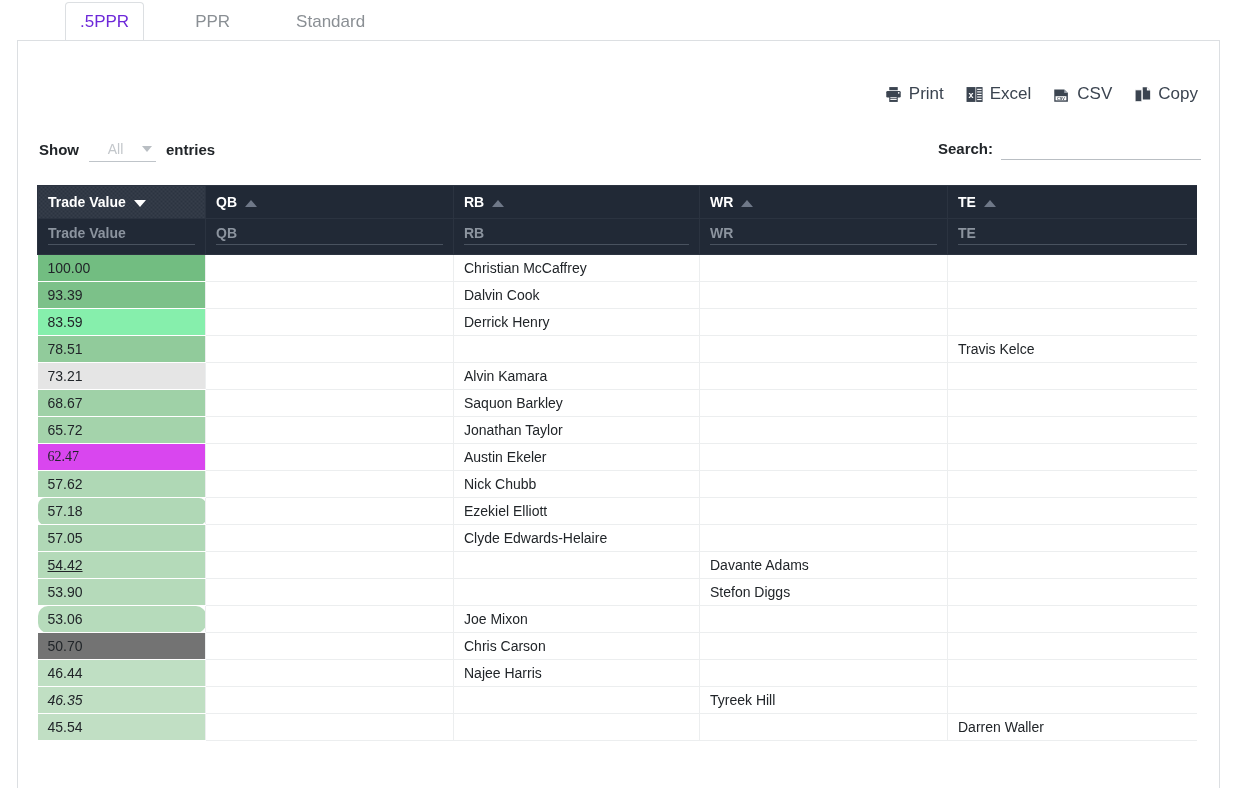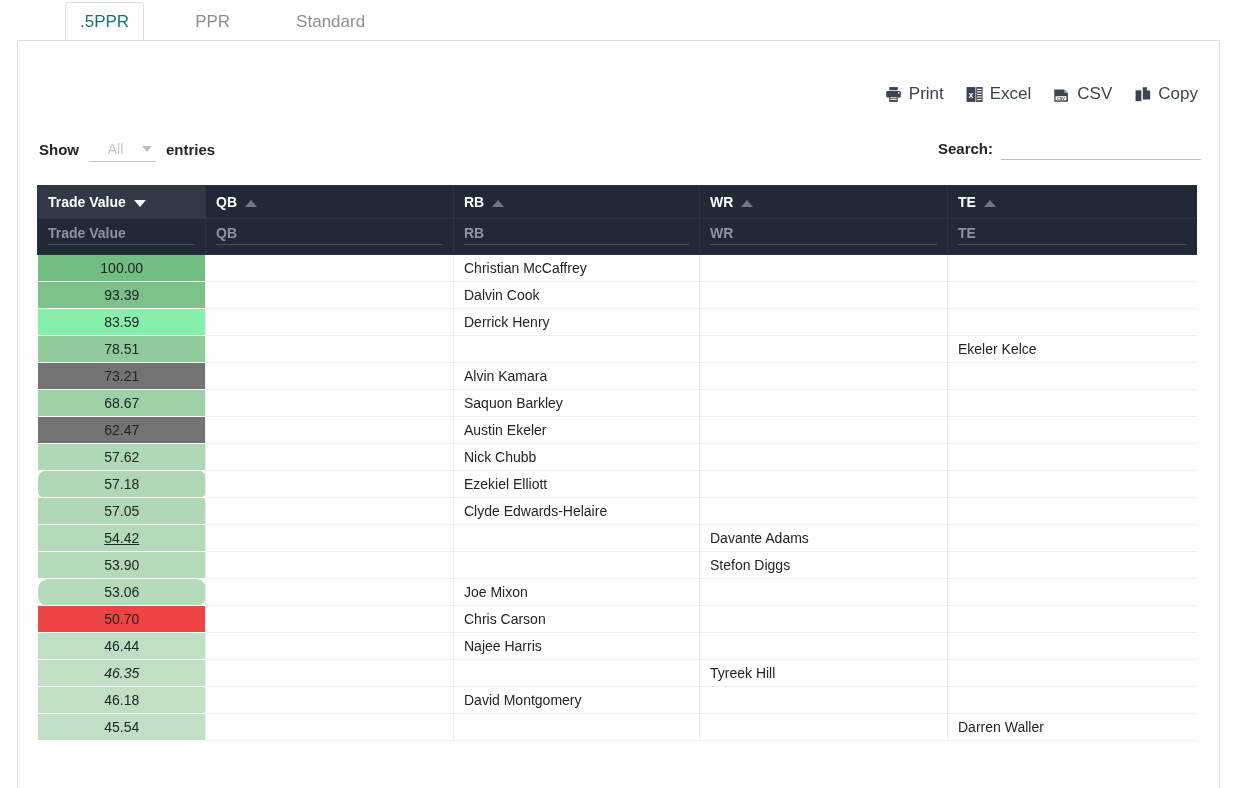--- a/index.html
+++ b/index.html
@@ -25,21 +25,21 @@
     padding: 10px 14px 11px 14px;
     color: #8a8f94;
     background: transparent;
     border: 1px solid transparent;
     border-bottom: none;
     border-radius: 4px 4px 0 0;
     cursor: pointer;
     white-space: nowrap;
   }
   .tab.active {
-    color: #0f766e;
+    color: #6d28d9;
     background: #ffffff;
     border-color: #dcdfe2;
   }
   .tab:not(.active) { margin-left: 36px; }
 
   
   #panel {
     position: absolute;
     left: 17px; top: 40px;
     width: 1203px; height: 760px;
@@ -177,21 +177,21 @@
     color: #212529;
     padding: 5px 10px;
     border-bottom: 1px solid #eceeef;
     border-left: 1px solid #eceeef;
     height: 26px;
     white-space: nowrap;
     overflow: hidden;
   }
   tbody td:first-child {
     border-left: none;
-    text-align: center;
+    text-align: left;
     padding-right: 9px;
     border-bottom: 1px solid #ffffff;
     margin-top: 28px;
   }
   tbody tr:first-child td { border-top: none; }
 
   .c-val  { width: 168px; }
   .c-qb   { width: 248px; }
   .c-rb   { width: 246px; }
   .c-wr   { width: 248px; }
@@ -324,38 +324,45 @@
             <td></td>
             <td>Derrick Henry</td>
             <td></td>
             <td></td>
           </tr>
           <tr>
             <td style="background: rgb(145, 203, 155);">78.51</td>
             <td></td>
             <td></td>
             <td></td>
-            <td>Ekeler Kelce</td>
-          </tr>
-          <tr>
-            <td style="background: #737373;">73.21</td>
+            <td>Travis Kelce</td>
+          </tr>
+          <tr>
+            <td style="background: #e5e5e5;">73.21</td>
             <td></td>
             <td>Alvin Kamara</td>
             <td></td>
             <td></td>
           </tr>
           <tr>
             <td style="background: rgb(159, 209, 167);">68.67</td>
             <td></td>
             <td>Saquon Barkley</td>
             <td></td>
             <td></td>
           </tr>
           <tr>
-            <td style="background: #737373;">62.47</td>
+            <td style="background: rgb(164, 211, 171);">65.72</td>
+            <td></td>
+            <td>Jonathan Taylor</td>
+            <td></td>
+            <td></td>
+          </tr>
+          <tr>
+            <td style="background: #d946ef; font-family: Liberation Serif, serif;">62.47</td>
             <td></td>
             <td>Austin Ekeler</td>
             <td></td>
             <td></td>
           </tr>
           <tr>
             <td style="background: rgb(175, 216, 181);">57.62</td>
             <td></td>
             <td>Nick Chubb</td>
             <td></td>
@@ -390,45 +397,38 @@
             <td></td>
           </tr>
           <tr>
             <td style="background: rgb(182, 219, 187); border-radius: 10px;">53.06</td>
             <td></td>
             <td>Joe Mixon</td>
             <td></td>
             <td></td>
           </tr>
           <tr>
-            <td style="background: #ef4444;">50.70</td>
+            <td style="background: #737373;">50.70</td>
             <td></td>
             <td>Chris Carson</td>
             <td></td>
             <td></td>
           </tr>
           <tr>
             <td style="background: rgb(191, 223, 195);">46.44</td>
             <td></td>
             <td>Najee Harris</td>
             <td></td>
             <td></td>
           </tr>
           <tr>
             <td style="background: rgb(192, 223, 195); font-style: italic;">46.35</td>
             <td></td>
             <td></td>
             <td>Tyreek Hill</td>
-            <td></td>
-          </tr>
-          <tr>
-            <td style="background: rgb(192, 223, 195);">46.18</td>
-            <td></td>
-            <td>David Montgomery</td>
-            <td></td>
             <td></td>
           </tr>
           <tr>
             <td style="background: rgb(193, 223, 196);">45.54</td>
             <td></td>
             <td></td>
             <td></td>
             <td>Darren Waller</td>
           </tr>
         </tbody>

